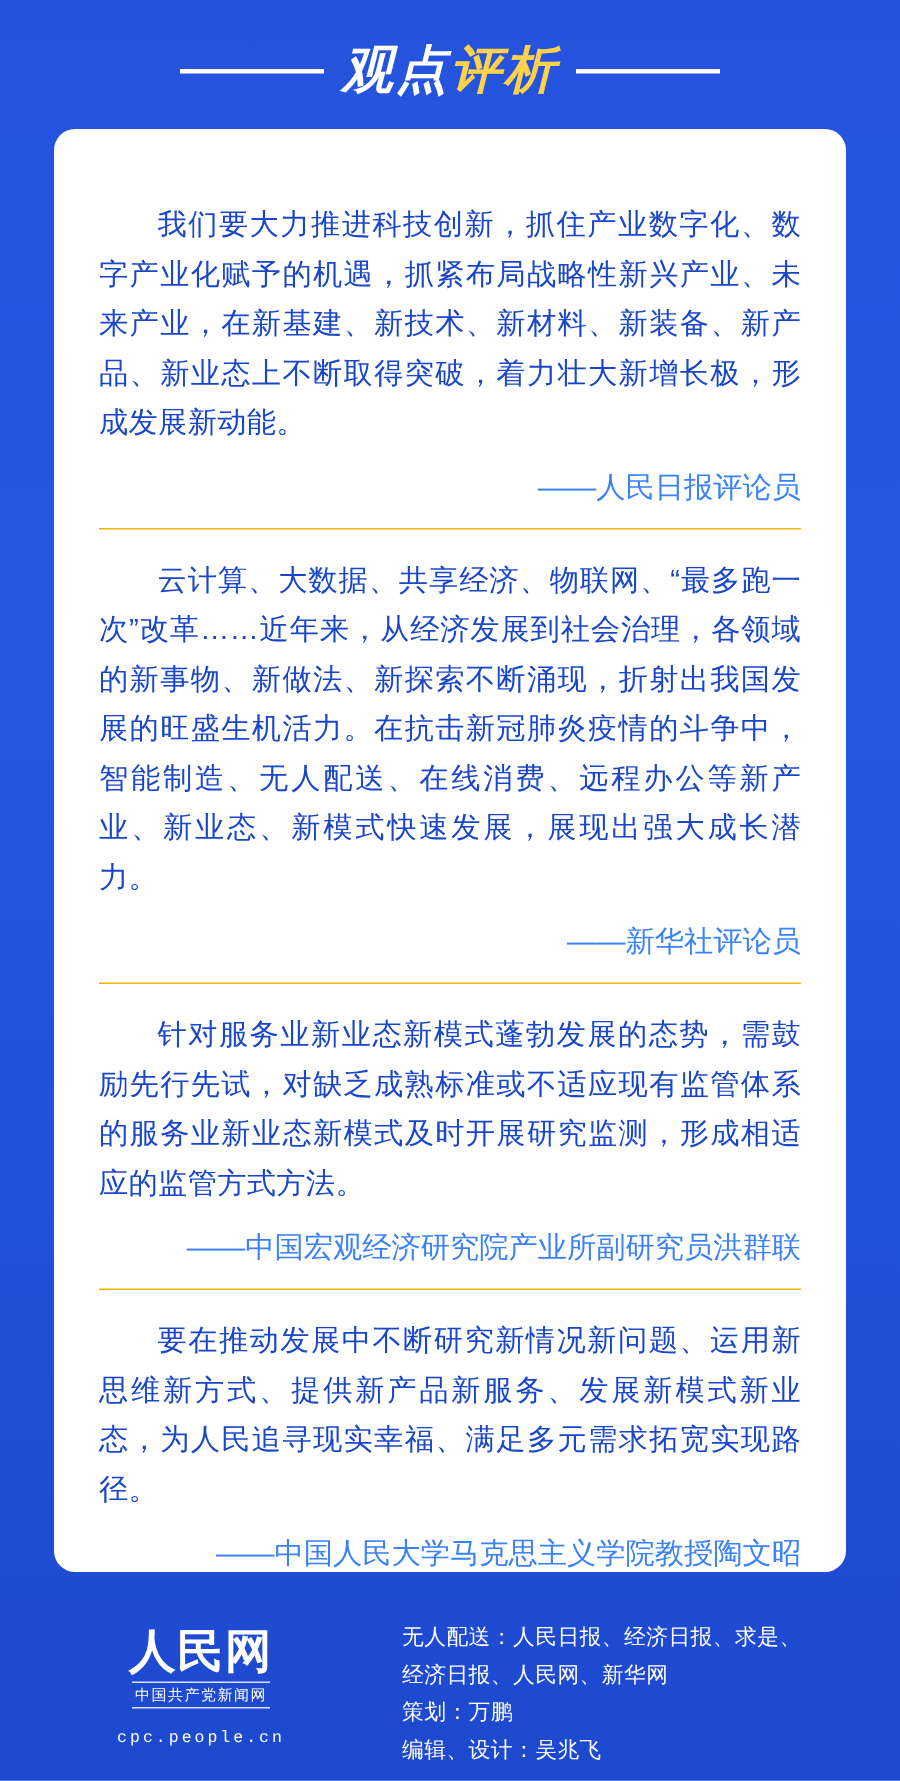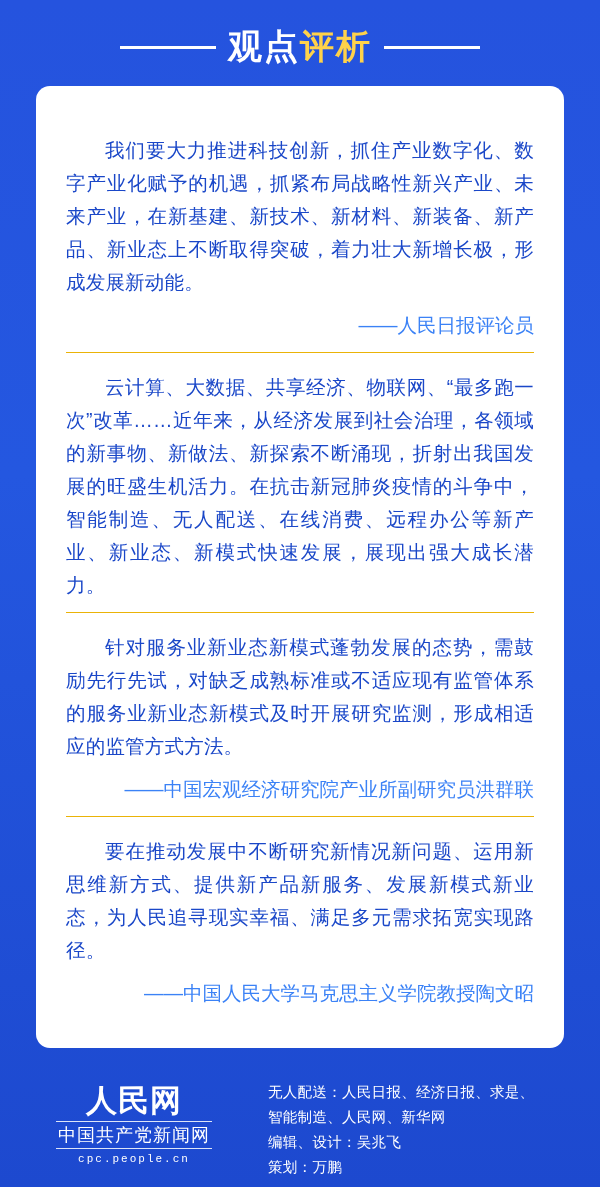--- a/index.html
+++ b/index.html
@@ -47,20 +47,21 @@
     border-top: 3px solid #ffffff;
     opacity: 0;
   }
   .title-wrap {
     display: flex;
     align-items: baseline;
     font-size: 34px;
     font-weight: bold;
     letter-spacing: 2px;
     font-family: "Liberation Serif", serif;
+    font-style: italic;
   }
   .title-a { color: #ffffff; }
   .title-b { color: #ffd24a; }
 
   
   .card {
     position: absolute;
     left: 36px;
     top: 86px;
     width: 528px;
@@ -120,33 +121,33 @@
   .logo-main {
     color: #ffffff;
     font-size: 31px;
     font-weight: bold;
     font-family: "Liberation Serif", serif;
     letter-spacing: 1px;
     line-height: 34px;
   }
   .logo-sub {
     color: #ffffff;
-    font-size: 18px;
+    font-size: 10px;
     letter-spacing: 1px;
     margin-top: 3px;
     border-top: 1px solid rgba(255,255,255,.85);
     border-bottom: 1px solid rgba(255,255,255,.85);
     padding: 1px 2px;
     text-align: center;
   }
   .logo-url {
     color: #ffffff;
     font-size: 11px;
     letter-spacing: 2px;
-    margin-top: 4px;
+    margin-top: 14px;
     font-family: "Liberation Mono", monospace;
     text-align: center;
   }
   .meta-area {
     flex: 1;
     padding-top: 10px;
   }
   .meta-line {
     color: #ffffff;
     font-size: 14.5px;
@@ -170,20 +171,21 @@
 
   <div class="card">
 
     <div class="quote-block b1">
       <p class="quote-text">我们要大力推进科技创新，抓住产业数字化、数字产业化赋予的机遇，抓紧布局战略性新兴产业、未来产业，在新基建、新技术、新材料、新装备、新产品、新业态上不断取得突破，着力壮大新增长极，形成发展新动能。</p>
       <p class="quote-source">——人民日报评论员</p>
     </div>
 
     <div class="quote-block">
       <p class="quote-text">云计算、大数据、共享经济、物联网、“最多跑一次”改革……近年来，从经济发展到社会治理，各领域的新事物、新做法、新探索不断涌现，折射出我国发展的旺盛生机活力。在抗击新冠肺炎疫情的斗争中，智能制造、无人配送、在线消费、远程办公等新产业、新业态、新模式快速发展，展现出强大成长潜力。</p>
+      <p class="quote-source">——新华社评论员</p>
     </div>
 
     <div class="quote-block">
       <p class="quote-text">针对服务业新业态新模式蓬勃发展的态势，需鼓励先行先试，对缺乏成熟标准或不适应现有监管体系的服务业新业态新模式及时开展研究监测，形成相适应的监管方式方法。</p>
       <p class="quote-source">——中国宏观经济研究院产业所副研究员洪群联</p>
     </div>
 
     <div class="quote-block">
       <p class="quote-text">要在推动发展中不断研究新情况新问题、运用新思维新方式、提供新产品新服务、发展新模式新业态，为人民追寻现实幸福、满足多元需求拓宽实现路径。</p>
       <p class="quote-source">——中国人民大学马克思主义学院教授陶文昭</p>
@@ -192,19 +194,19 @@
   </div>
 
   <div class="footer">
     <div class="logo-area">
       <div class="logo-main">人民网</div>
       <div class="logo-sub">中国共产党新闻网</div>
       <div class="logo-url">cpc.people.cn</div>
     </div>
     <div class="meta-area">
       <div class="meta-line">无人配送：人民日报、经济日报、求是、</div>
-      <div class="meta-line">智能制造、人民网、新华网</div>
+      <div class="meta-line">经济日报、人民网、新华网</div>
+      <div class="meta-line">策划：万鹏</div>
       <div class="meta-line">编辑、设计：吴兆飞</div>
-      <div class="meta-line">策划：万鹏</div>
     </div>
   </div>
 
 </div>
 
 </body></html>

